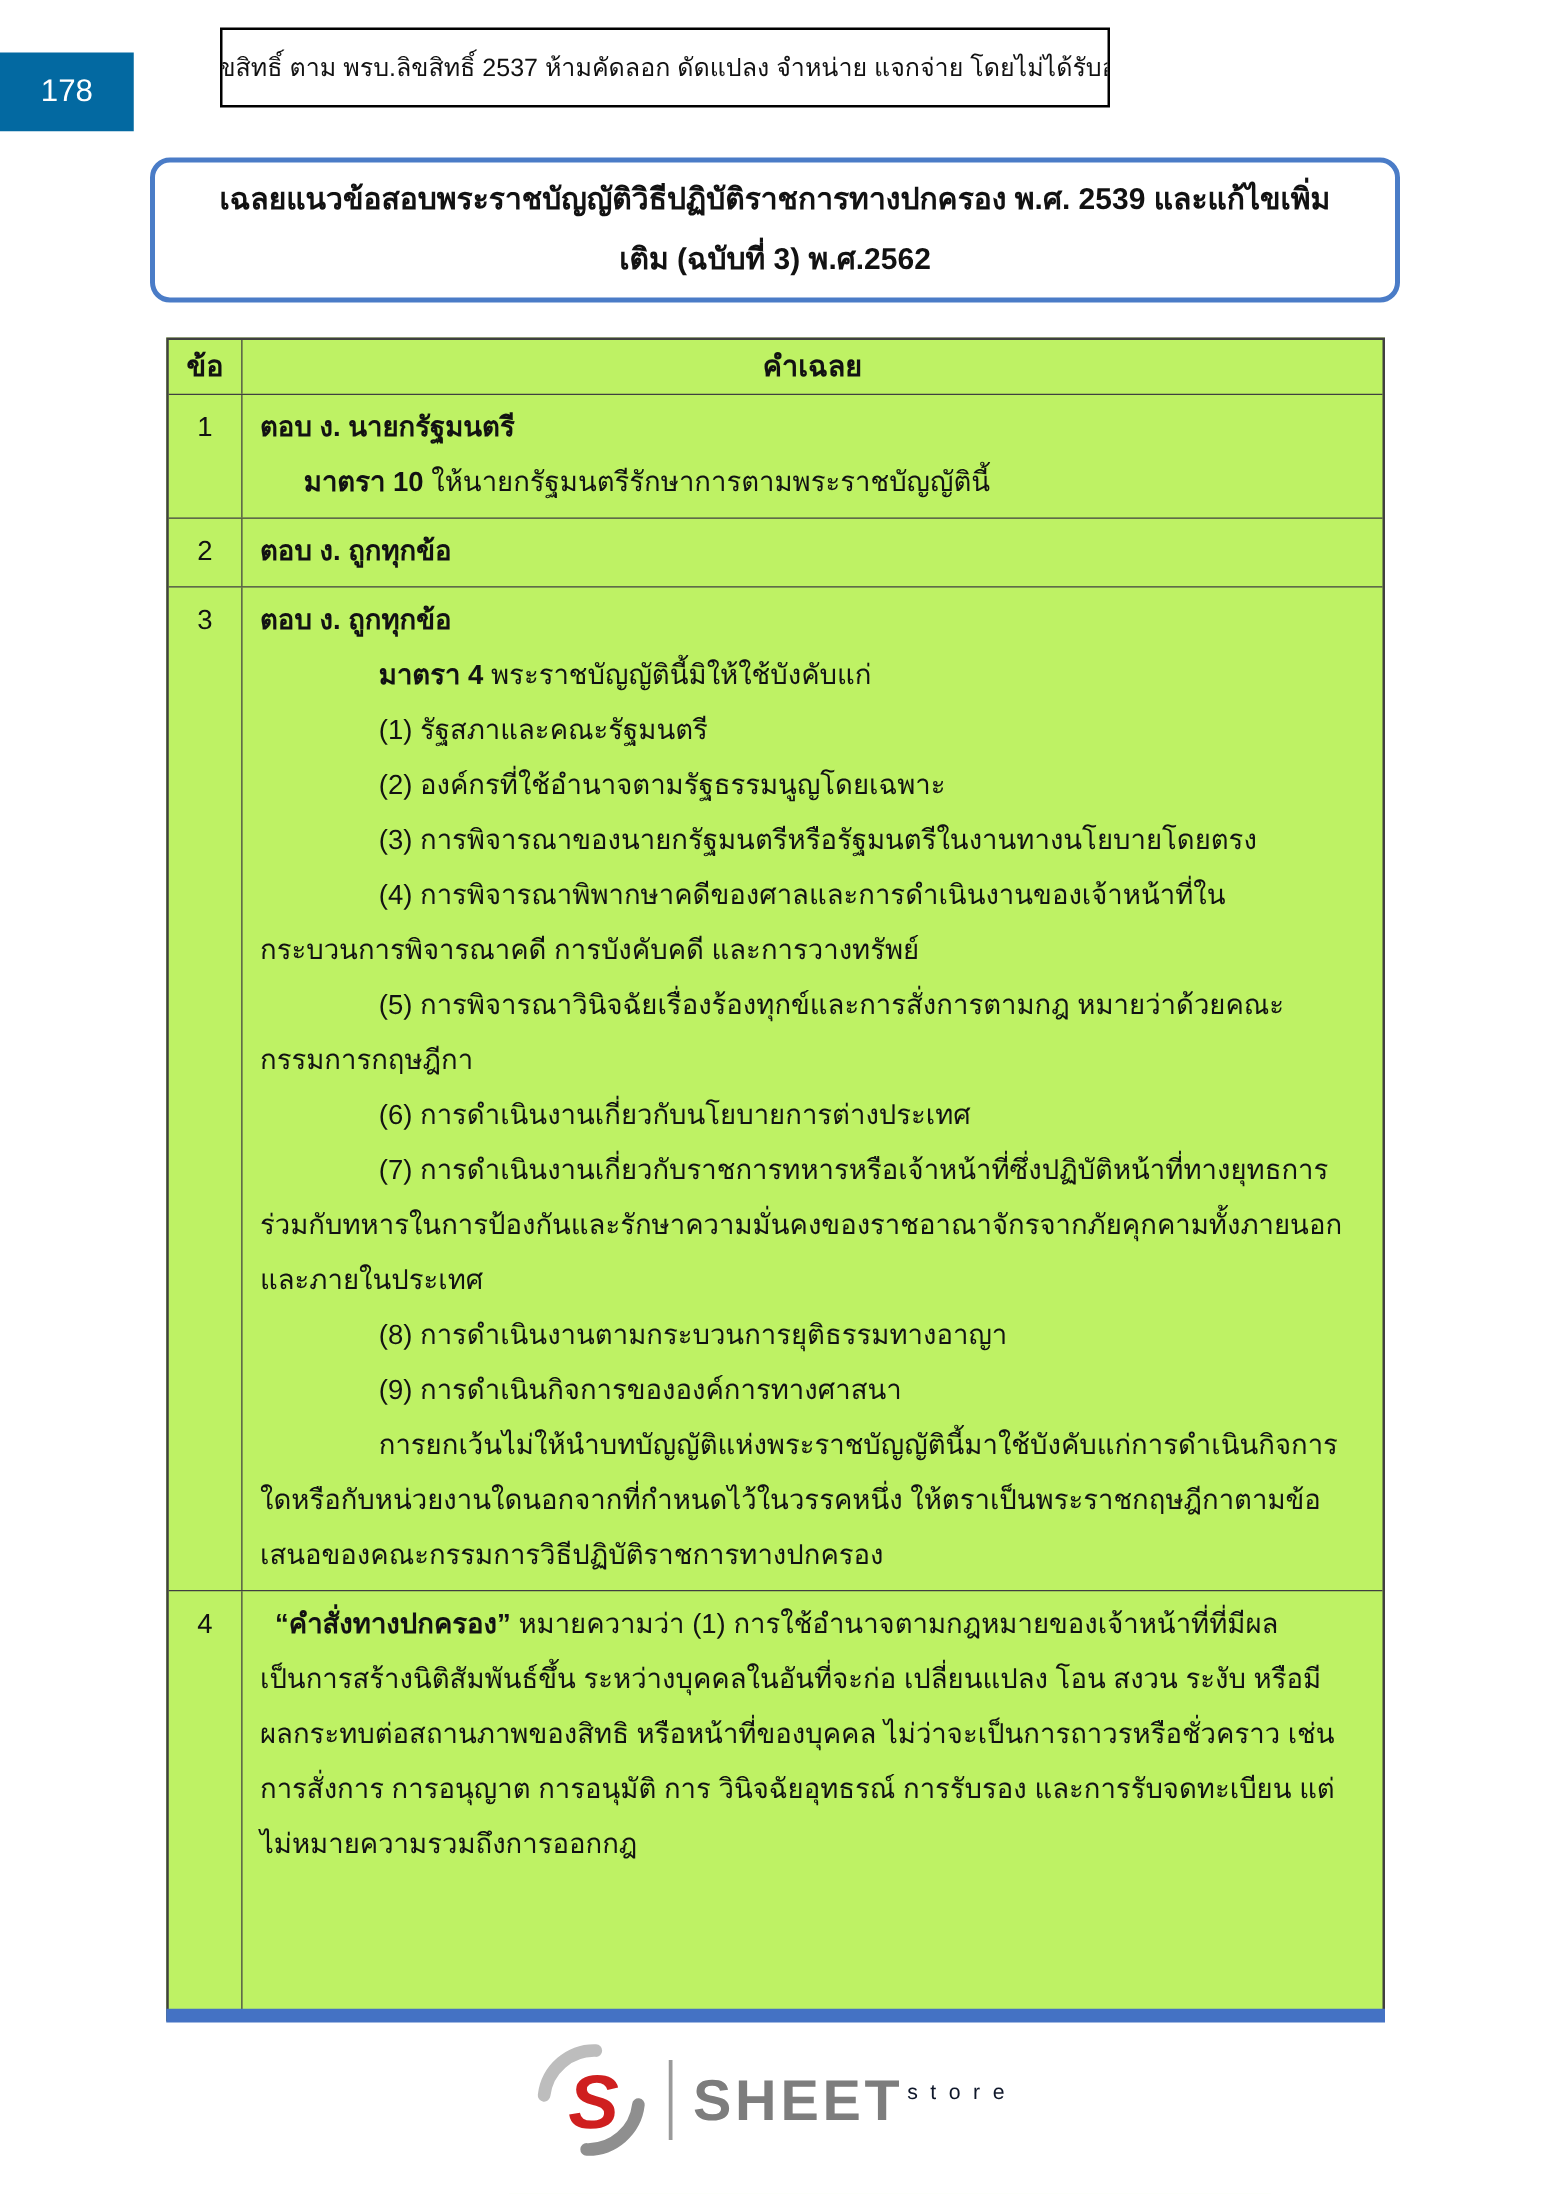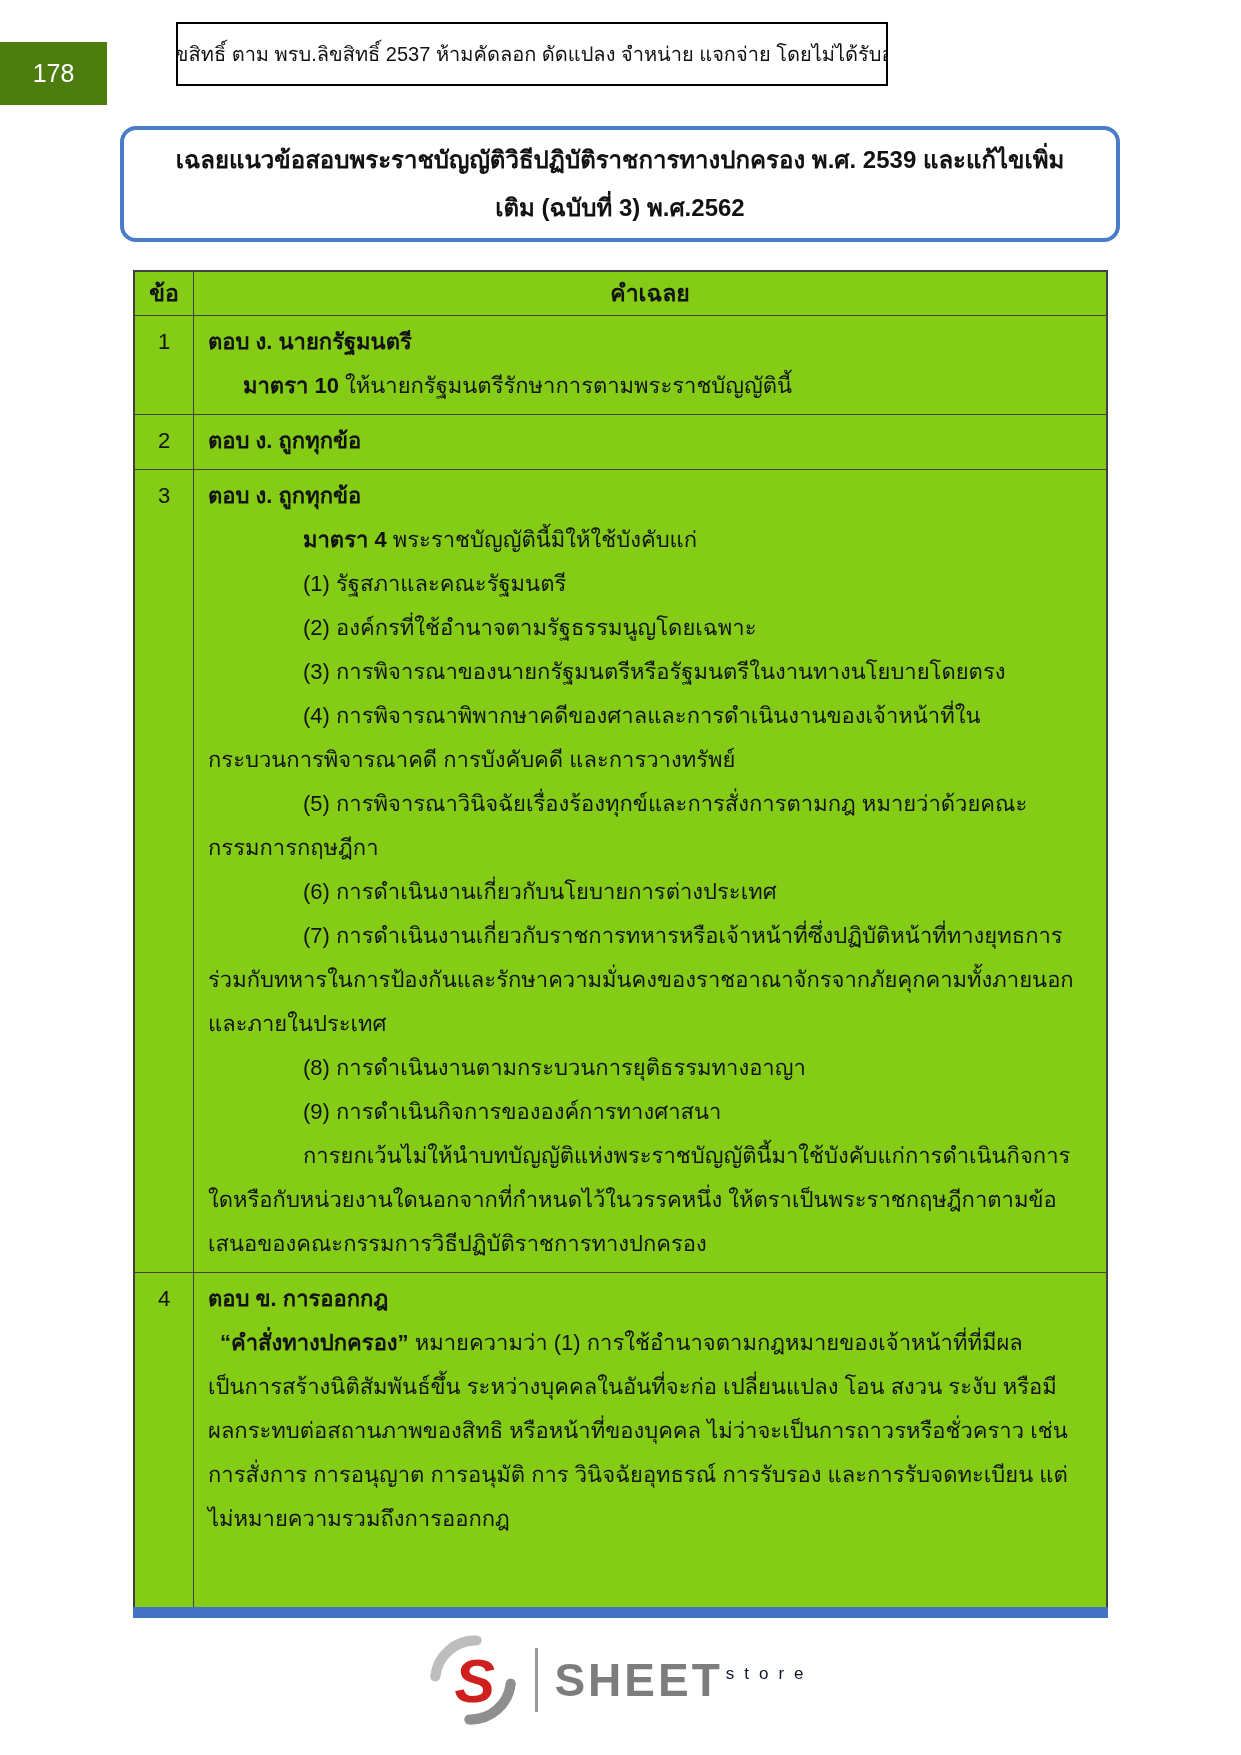--- a/index.html
+++ b/index.html
@@ -3,40 +3,40 @@
 <meta charset="utf-8">
 <style>
   html,body { margin:0; padding:0; background:#ffffff; }
   .page {
     position:relative; width:1241px; height:1755px; background:#ffffff;
     font-family:"Liberation Sans", sans-serif; color:#121212; overflow:hidden;
   }
   
   .pageno-box {
     position:absolute; left:0; top:42px; width:107px; height:63px;
-    background:#4d7c0f; color:#fff; display:flex; align-items:center; justify-content:center;
+    background:#0369a1; color:#fff; display:flex; align-items:center; justify-content:center;
     font-size:25px;
   }
   .copyright-box {
     position:absolute; left:176px; top:22px; width:712px; height:64px;
     border:2px solid #000; box-sizing:border-box;
     display:flex; align-items:center; justify-content:center;
     font-size:20px; white-space:nowrap; overflow:hidden;
   }
   
   .title-box {
     position:absolute; left:120px; top:126px; width:1000px; min-height:112px;
     border:4px solid #4a7cc7; border-radius:16px; box-sizing:border-box;
     display:flex; align-items:center; justify-content:center; text-align:center;
     font-weight:bold; font-size:24px; line-height:2.0; padding:6px 34px;
   }
   
   .tbl {
     position:absolute; left:133px; top:270px; width:975px;
-    border:2px solid #404040; box-sizing:border-box; background:#84cc16;
+    border:2px solid #404040; box-sizing:border-box; background:#bef264;
   }
   .trow { display:flex; border-top:1px solid #404040; }
   .trow:first-child { border-top:none; }
   .cno {
     flex:0 0 59px; width:59px; border-right:1px solid #404040;
     text-align:center; font-size:22px; line-height:44px; padding-top:4px;
     box-sizing:border-box;
   }
   .cans { flex:1; padding:4px 14px 6px 14px; box-sizing:border-box; }
   .thead .cno, .thead .cans {
@@ -121,21 +121,20 @@
         <p class="para ind-b"><b class="b"></b><span>(7) การดำเนินงานเกี่ยวกับราชการทหารหรือเจ้าหน้าที่ซึ่งปฏิบัติหน้าที่ทางยุทธการร่วมกับทหารในการป้องกันและรักษาความมั่นคงของราชอาณาจักรจากภัยคุกคามทั้งภายนอกและภายในประเทศ</span></p>
         <p class="para ind-b"><b class="b"></b><span>(8) การดำเนินงานตามกระบวนการยุติธรรมทางอาญา</span></p>
         <p class="para ind-b"><b class="b"></b><span>(9) การดำเนินกิจการขององค์การทางศาสนา</span></p>
         <p class="para ind-b"><b class="b"></b><span>การยกเว้นไม่ให้นำบทบัญญัติแห่งพระราชบัญญัตินี้มาใช้บังคับแก่การดำเนินกิจการใดหรือกับหน่วยงานใดนอกจากที่กำหนดไว้ในวรรคหนึ่ง ให้ตราเป็นพระราชกฤษฎีกาตามข้อเสนอของคณะกรรมการวิธีปฏิบัติราชการทางปกครอง</span></p>
       </div>
     </div>
 
     <div class="trow row4">
       <div class="cno">4</div>
       <div class="cans">
-        <p class="para"><b class="b">ตอบ ข. การออกกฎ</b><span></span></p>
         <p class="para ind-q"><b class="b">“คำสั่งทางปกครอง”</b><span> หมายความว่า (1) การใช้อำนาจตามกฎหมายของเจ้าหน้าที่ที่มีผลเป็นการสร้างนิติสัมพันธ์ขึ้น ระหว่างบุคคลในอันที่จะก่อ เปลี่ยนแปลง โอน สงวน ระงับ หรือมีผลกระทบต่อสถานภาพของสิทธิ หรือหน้าที่ของบุคคล ไม่ว่าจะเป็นการถาวรหรือชั่วคราว เช่น การสั่งการ การอนุญาต การอนุมัติ การ วินิจฉัยอุทธรณ์ การรับรอง และการรับจดทะเบียน แต่ไม่หมายความรวมถึงการออกกฎ</span></p>
       </div>
     </div>
 
   </div>
 
   <div class="footer-bar"></div>
 
   <div class="logo">
     <svg class="logo-icon" viewBox="0 0 100 100" xmlns="http://www.w3.org/2000/svg">

